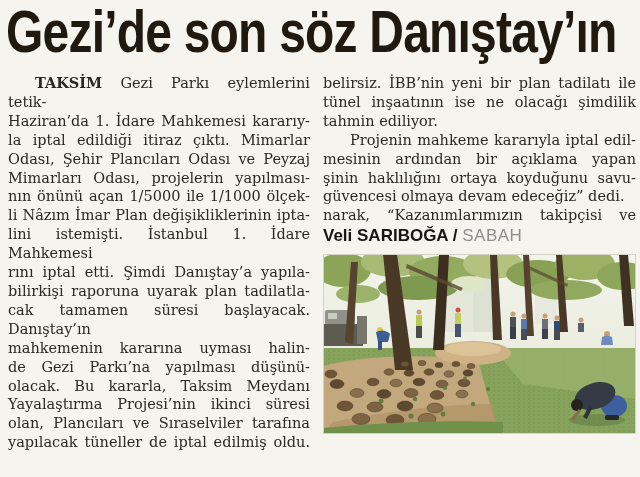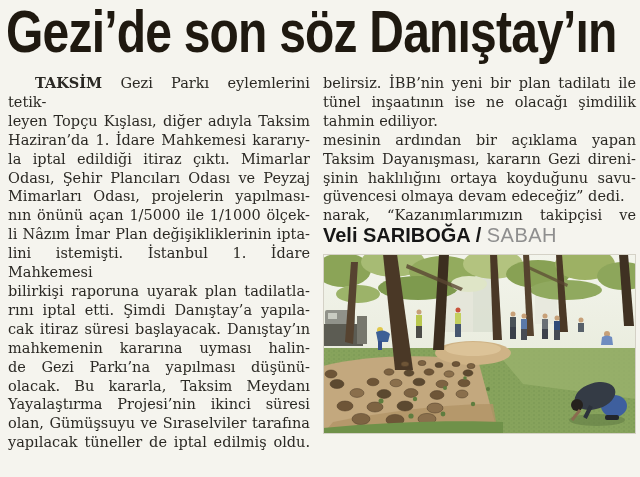--- a/index.html
+++ b/index.html
@@ -39,21 +39,21 @@
     text-align: justify;
     text-align-last: justify;
     white-space: normal;
   }
   .line.last { text-align-last: left; }
   .line.indent { text-indent: 27px; }
   .line b { font-weight: bold; }
   .byline {
     margin-top: 1px;
     font-family: "Liberation Sans", sans-serif;
-    font-size: 20px;
+    font-size: 17px;
     line-height: 19px;
     white-space: nowrap;
   }
   .byline .author { font-weight: bold; color: #161616; }
   .byline .source { font-weight: normal; color: #8e8e8e; letter-spacing: 0.5px; }
   .photo {
     margin-top: 9px;
     width: 313px;
     height: 180px;
     display: block;
@@ -61,46 +61,45 @@
   .photo svg { display: block; width: 313px; height: 180px; }
 </style>
 </head>
 <body>
 
 <h1 class="headline">Gezi’de son söz Danıştay’ın</h1>
 
 <div class="columns">
   <div class="col-left">
       <div class="line indent"><b>TAKSİM</b> Gezi Parkı eylemlerini tetik-</div>
-      <div class="line">leyen Topçu Kışlası, diğer adıyla Taksim</div>
       <div class="line">Haziran’da 1. İdare Mahkemesi kararıy-</div>
       <div class="line">la iptal edildiği itiraz çıktı. Mimarlar</div>
       <div class="line">Odası, Şehir Plancıları Odası ve Peyzaj</div>
       <div class="line">Mimarları Odası, projelerin yapılması-</div>
       <div class="line">nın önünü açan 1/5000 ile 1/1000 ölçek-</div>
       <div class="line">li Nâzım İmar Plan değişikliklerinin ipta-</div>
       <div class="line">lini istemişti. İstanbul 1. İdare Mahkemesi</div>
+      <div class="line">rını iptal etti. Şimdi Danıştay’a yapıla-</div>
       <div class="line">bilirkişi raporuna uyarak plan tadilatla-</div>
-      <div class="line">rını iptal etti. Şimdi Danıştay’a yapıla-</div>
-      <div class="line">cak itiraz süresi başlayacak. Danıştay’ın</div>
+      <div class="line">cak tamamen süresi başlayacak. Danıştay’ın</div>
       <div class="line">mahkemenin kararına uyması halin-</div>
       <div class="line">de Gezi Parkı’na yapılması düşünü-</div>
       <div class="line">olacak. Bu kararla, Taksim Meydanı</div>
       <div class="line">Yayalaştırma Projesi’nin ikinci süresi</div>
-      <div class="line">olan, Gümüşsuyu ve Sıraselviler tarafına</div>
+      <div class="line">olan, Plancıları ve Sıraselviler tarafına</div>
       <div class="line">yapılacak tüneller de iptal edilmiş oldu.</div>
     </div>
 
   <div class="col-right">
     <div>
         <div class="line">belirsiz. İBB’nin yeni bir plan tadilatı ile</div>
         <div class="line">tünel inşaatının ise ne olacağı şimdilik</div>
         <div class="line last">tahmin ediliyor.</div>
+        <div class="line indent">Projenin mahkeme kararıyla iptal edil-</div>
         <div class="line">mesinin ardından bir açıklama yapan</div>
-        <div class="line">Taksim Dayanışması, kararın Gezi direni-</div>
         <div class="line">şinin haklılığını ortaya koyduğunu savu-</div>
         <div class="line last">güvencesi olmaya devam edeceğiz” dedi.</div>
         <div class="line">narak, “Kazanımlarımızın takipçisi ve</div>
       </div>
 
     <div class="byline">
       <span class="author">Veli SARIBOĞA /</span>
       <span class="source">SABAH</span>
     </div>
 

